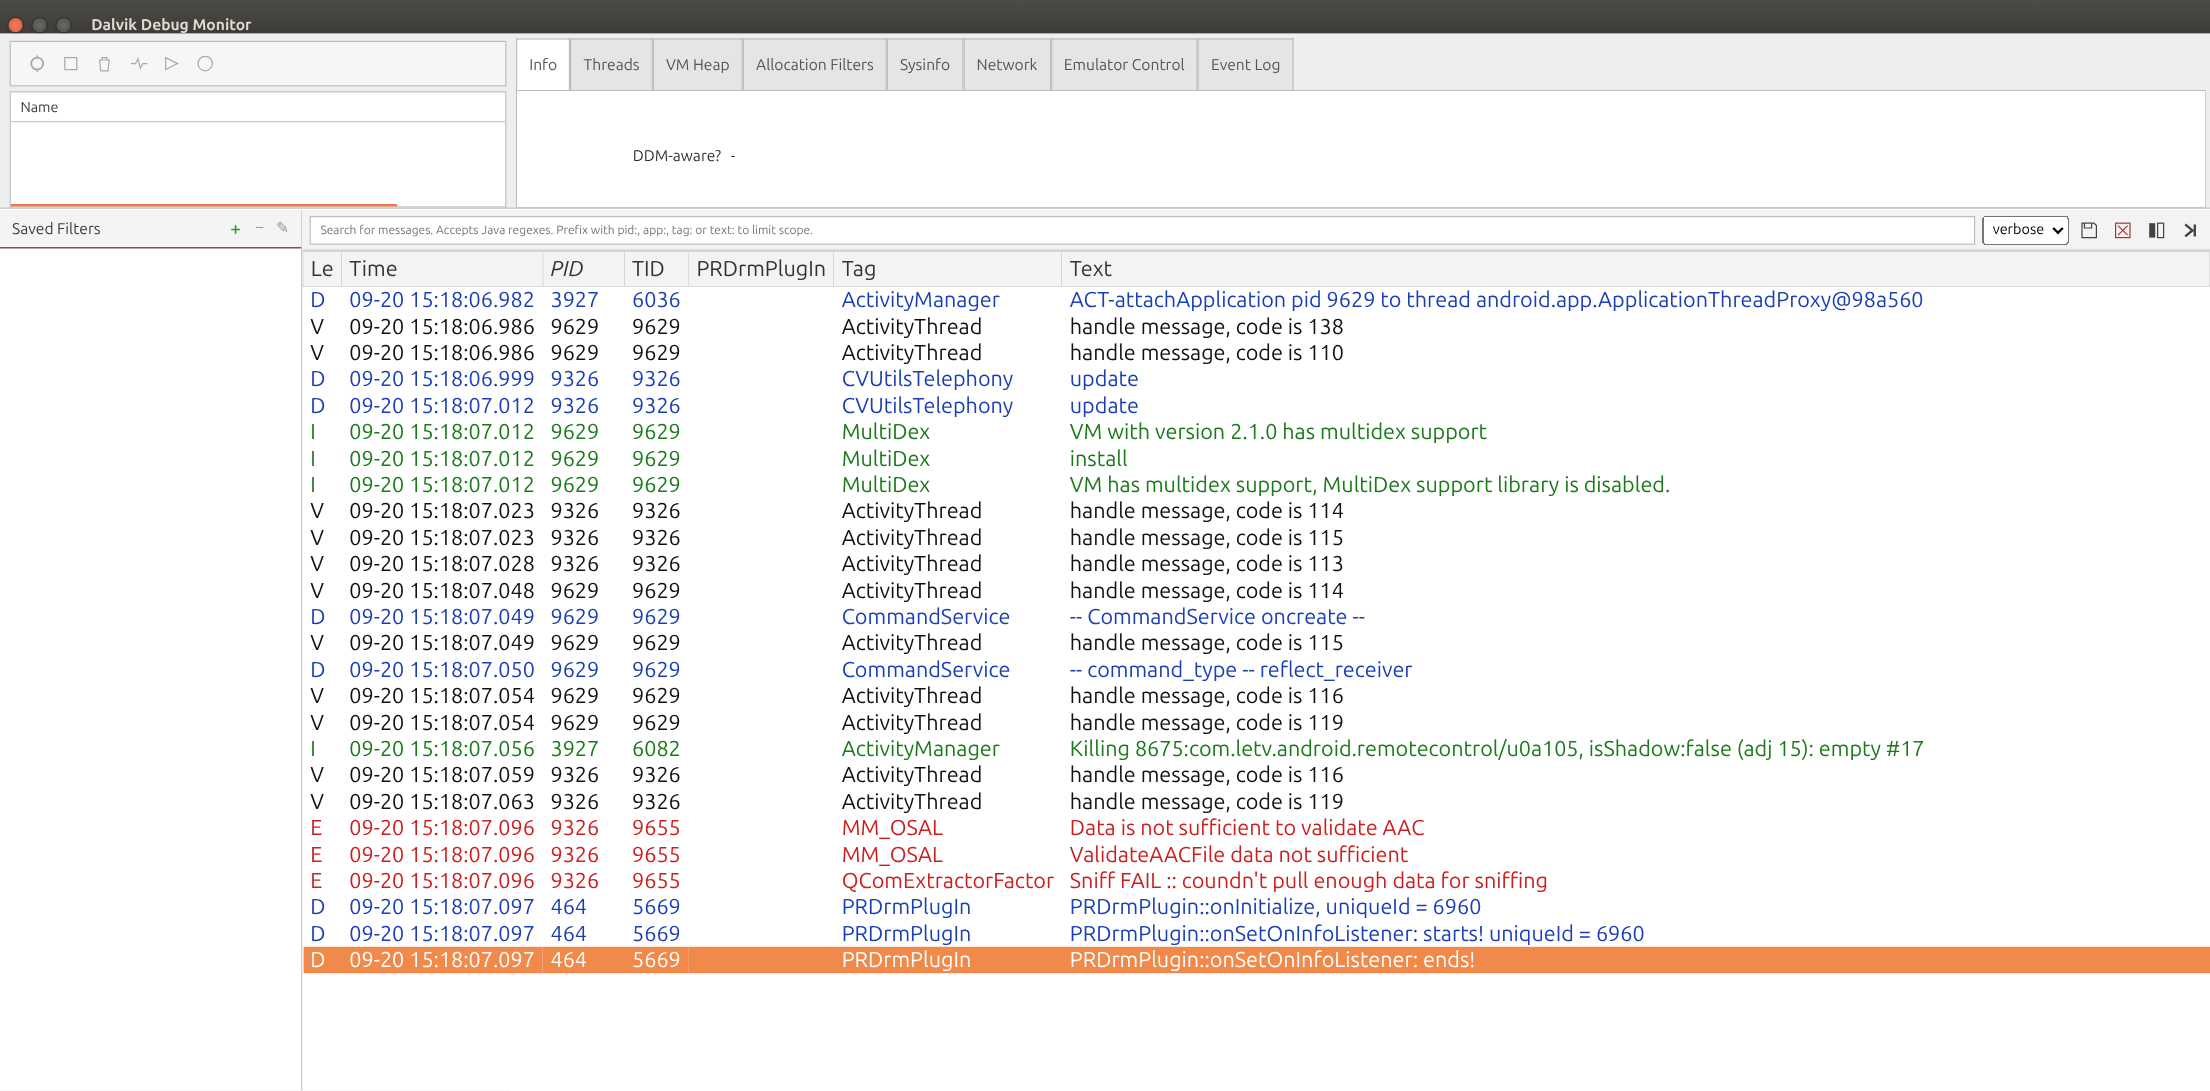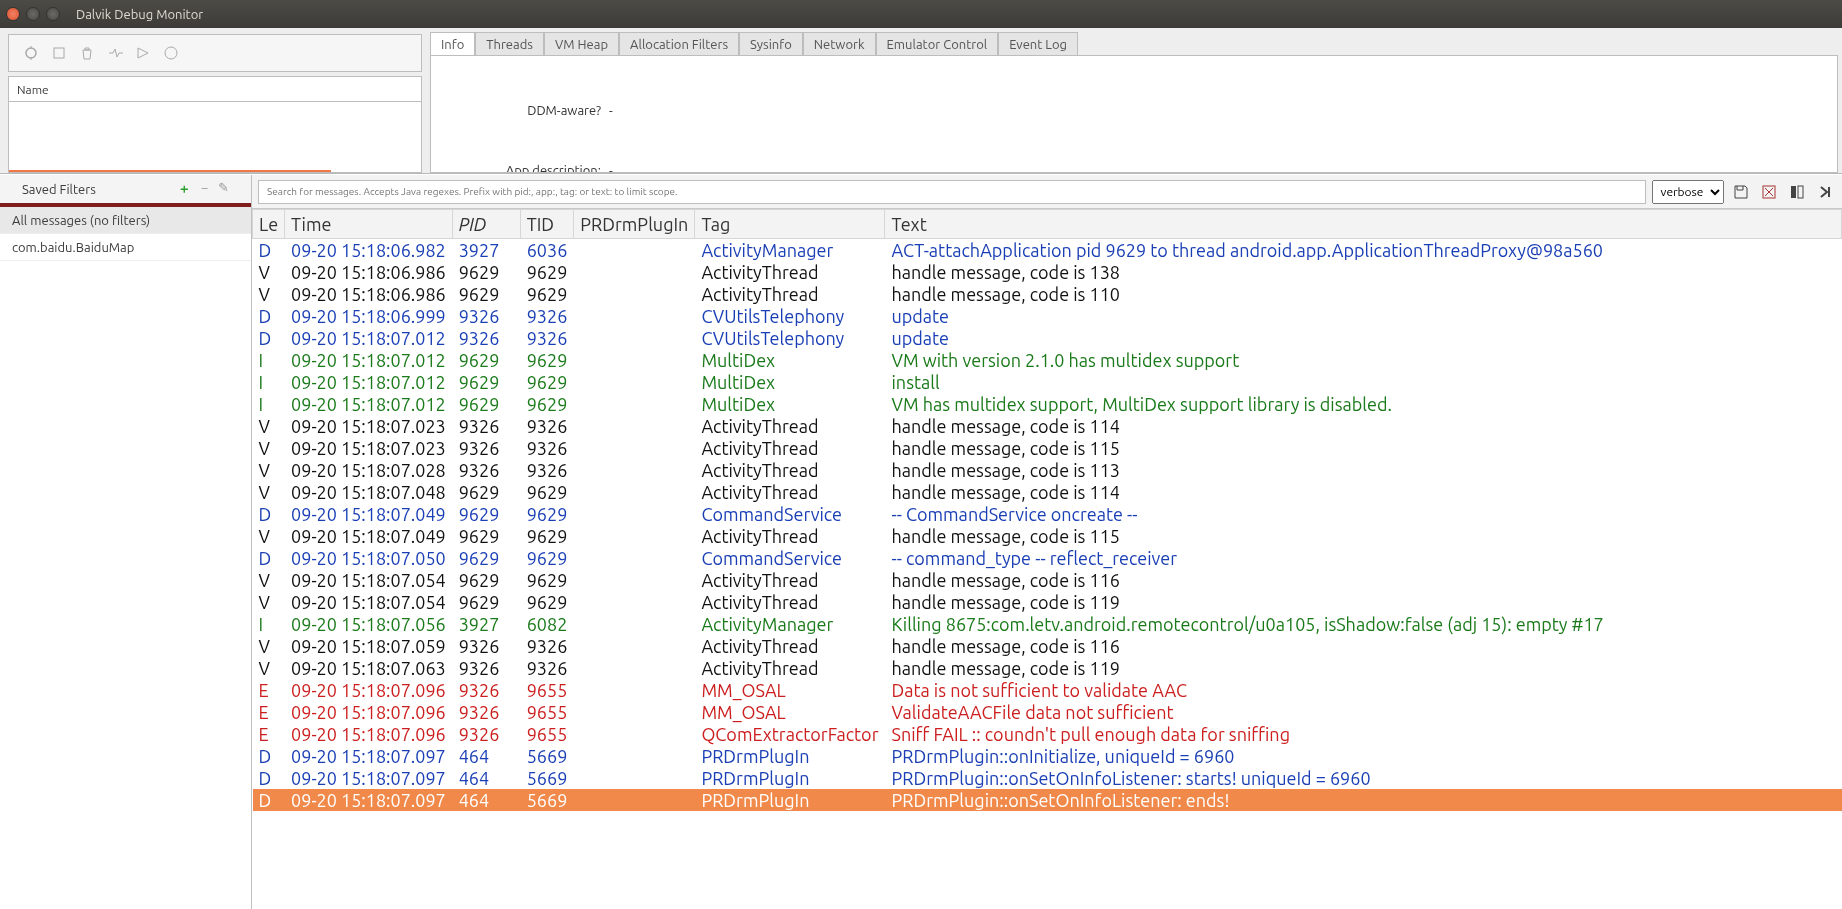--- a/index.html
+++ b/index.html
@@ -1,40 +1,40 @@
 <!DOCTYPE html>
 <html><head>
   <meta charset="utf-8">
   <style>
     * { box-sizing: border-box; margin: 0; padding: 0; font-family: Ubuntu, "Segoe UI", sans-serif; }
     body { background: #f0f0f0; font-size: 13px; color: #3c3c3c; }
     .window { width: 1842px; height: 909px; background: #f2f1f0; display: flex; flex-direction: column; }
-    .titlebar { height: 28px; background: linear-gradient(#4c4b46,#3c3b37); display: flex; align-items: center; padding: 12px 6px; color: #dfdbd2; font-weight: normal; }
+    .titlebar { height: 28px; background: linear-gradient(#4c4b46,#3c3b37); display: flex; align-items: flex-end; padding: 0 6px; color: #dfdbd2; font-weight: bold; }
     .winbtns { display: flex; gap: 6px; margin-right: 16px; }
     .winbtn { width:14px; height:14px; border-radius:50%; border:1px solid #333; }
     .close { background: radial-gradient(#f48165,#d9532e); }
     .min,.max { background: radial-gradient(#6a6965,#4a4945); }
     .topsplit { display:flex; height: 146px; border-bottom:1px solid #b8b8b8; background:#eee; }
     .left-top { width: 430px; display:flex; flex-direction:column; }
     .toolbar1 { height:38px; display:flex; align-items:center; gap:12px; padding:0 14px; border:1px solid #bdbdbd; margin:6px 8px 4px; background:#f6f6f6; }
     .tb-icon { width:16px; height:16px; opacity:0.6; }
     .name-hdr { margin:0 8px; border:1px solid #bdbdbd; background:#fff; height:26px; display:flex; align-items:center; padding:0 8px; font-size:12px; }
     .device-area { flex:1; margin:0 8px; border:1px solid #bdbdbd; border-top:none; background:#fff; position:relative; }
     .device-area::after { content:""; position:absolute; left:0; right:90px; bottom:0; height:2px; background:#f07746; }
     .right-top { flex:1; display:flex; flex-direction:column; padding:4px 4px 0 0; }
     .tabs { display:flex; gap:0; }
-    .tab { padding:4px 10px; background:#e5e5e5; border:1px solid #bdbdbd; border-bottom:none; font-size:13px; color:#555; cursor:pointer; }
+    .tab { padding:14px 10px; background:#e5e5e5; border:1px solid #bdbdbd; border-bottom:none; font-size:13px; color:#555; cursor:pointer; }
     .tab.active { background:#fff; }
     .info-panel { flex:1; background:#fff; border:1px solid #bdbdbd; padding:4px 10px; overflow:auto; }
     .info-row { display:flex; height:20px; align-items:center;margin-top:40px; }
     .info-label { width:160px; text-align:right; margin-right:8px; color:#333; }
     .info-val { color:#333; }
     .main { flex:1; display:flex; overflow:hidden; border-top:1px solid #fff; }
     .filters { width:252px; border-right:1px solid #c0c0c0; background:#fff; display:flex; flex-direction:column; }
-    .filters-hdr { height:32px; display:flex; align-items:center; padding:0 22px; background:#f4f4f4; border-bottom:4px solid #7f1d1d; }
+    .filters-hdr { height:32px; display:flex; align-items:center; padding:0 10px; background:#f4f4f4; border-bottom:1px solid #7f1d1d; }
     .filters-hdr span:first-child { flex:1; }
     .filters-acts { display:flex; gap:10px; }
     .filter-item { padding:6px 12px; border-bottom:1px solid #eee; cursor:pointer; }
     .filter-item.sel { background:#e8e8e8; }
     .logpane { flex:1; display:flex; flex-direction:column; background:#fff; }
     .logtoolbar { height:34px; display:flex; align-items:center; gap:6px; padding:0 6px; border-bottom:1px solid #c8c8c8; background:#f3f3f3; }
     .search { flex:1; height:24px; border:1px solid #bdbdbd; padding:0 8px; background:#fff; color:#999; font-size:10px; }
     .level-select { width:72px; height:24px; font-size:12px;text-align:center; }
     .icon-btn { width:22px; height:22px; display:flex; align-items:center; justify-content:center; color:#555; cursor:pointer; }
     .loggrid { flex:1; overflow:auto; position:relative; }
@@ -147,24 +147,20 @@
   <div class="main">
     <div class="filters">
       <div class="filters-hdr">
         <span>Saved Filters</span>
         <div class="filters-acts">
           <span style="color:#2a9d2a;font-weight:bold">＋</span>
           <span style="color:#999">−</span>
           <span style="color:#999">✎</span>
         </div>
       </div>
-      <div id="filter-list">
-          <div class="filter-item sel">All messages (no filters)</div>
-          <div class="filter-item">com.baidu.BaiduMap</div>
-        </div>
     </div>
 
     <div class="logpane">
       <div class="logtoolbar">
         <input class="search" placeholder="Search for messages. Accepts Java regexes. Prefix with pid:, app:, tag: or text: to limit scope." style="">
         <select class="level-select">
           <option>verbose</option>
         </select>
         <span class="icon-btn">
             <svg width="16" height="16" viewBox="0 0 16 16">

